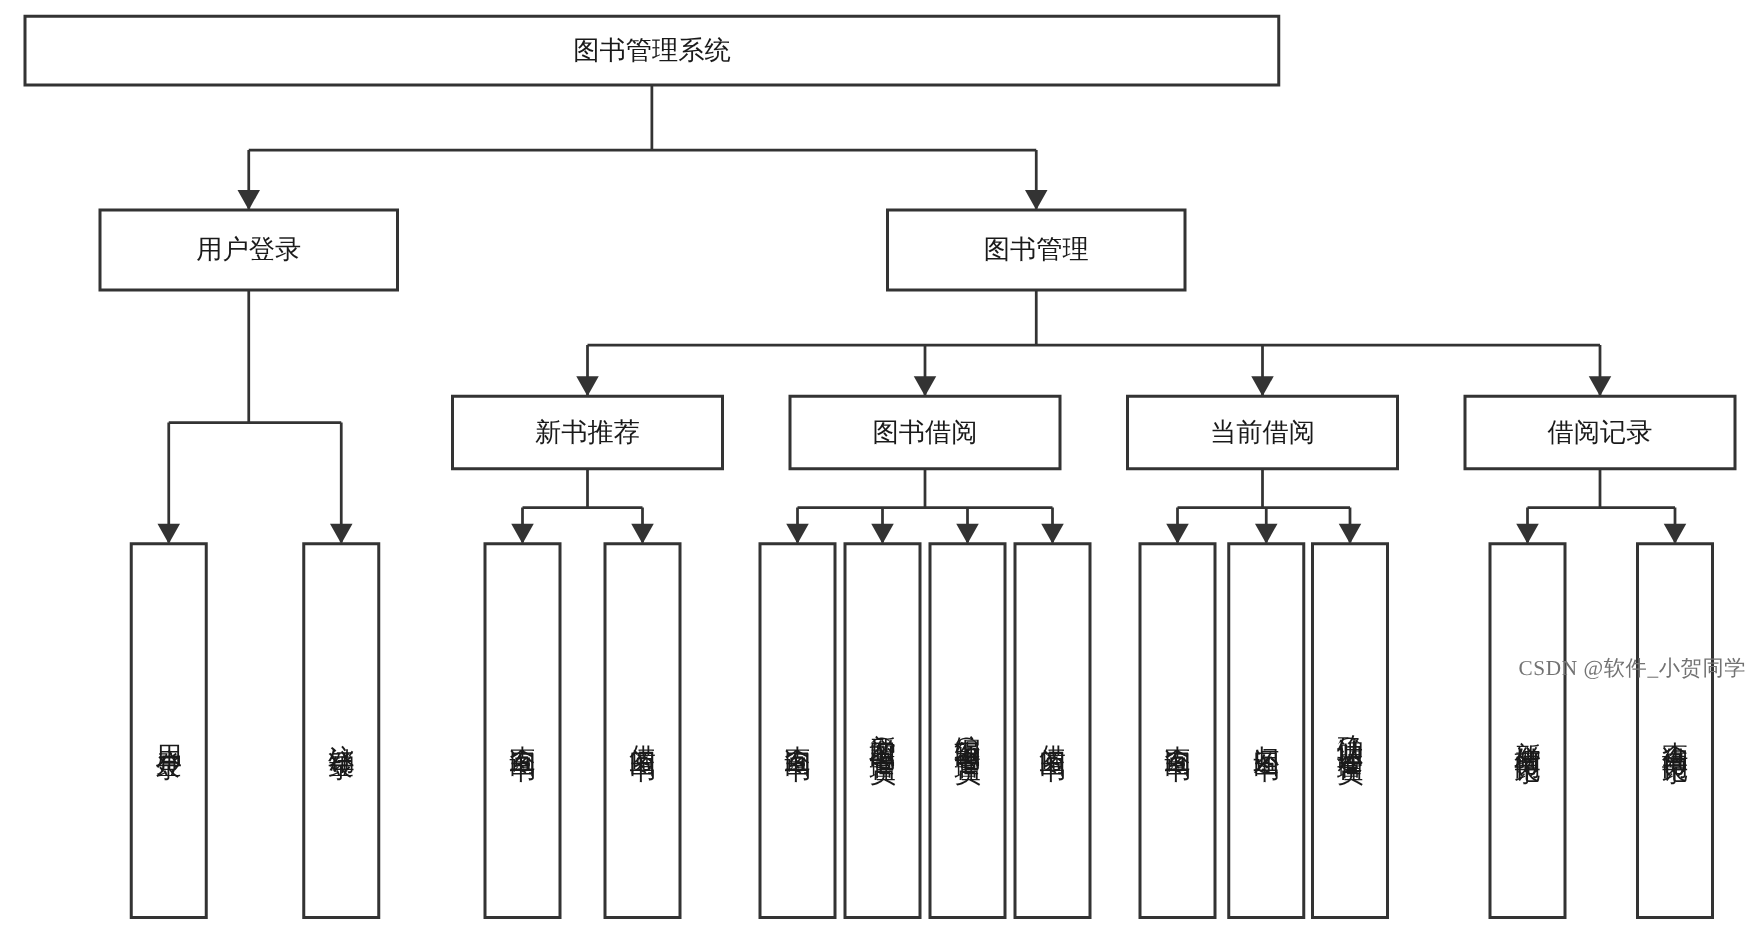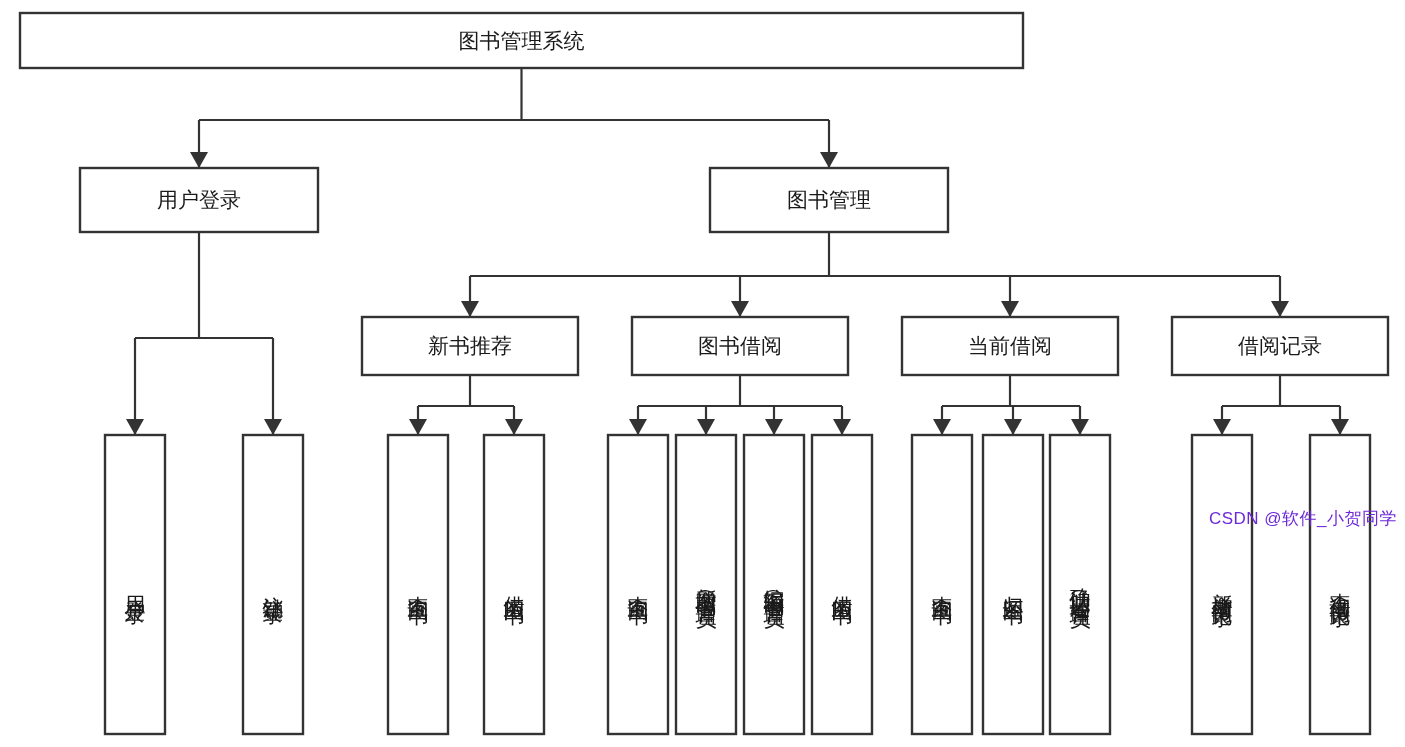--- a/index.html
+++ b/index.html
@@ -57,24 +57,24 @@
     color: #1a1a1a;
     display: flex;
     align-items: center;
     justify-content: center;
     white-space: nowrap;
     pointer-events: none;
   }
   .watermark {
     position: absolute;
     right: 8px;
-    bottom: 16px;
-    font-family: Liberation Sans, sans-serif;
+    bottom: 0;
+    font-family: Liberation Serif, serif;
     font-size: 17px;
-    color: #6d28d9;
+    color: #737373;
     letter-spacing: 0.5px;
     white-space: nowrap;
   }
 </style>
 </head>
 <body>
 
 <div id="diagram-root">
 
   <svg class="diagram" id="diagram-svg" viewBox="0 0 1405 747" xmlns="http://www.w3.org/2000/svg">

